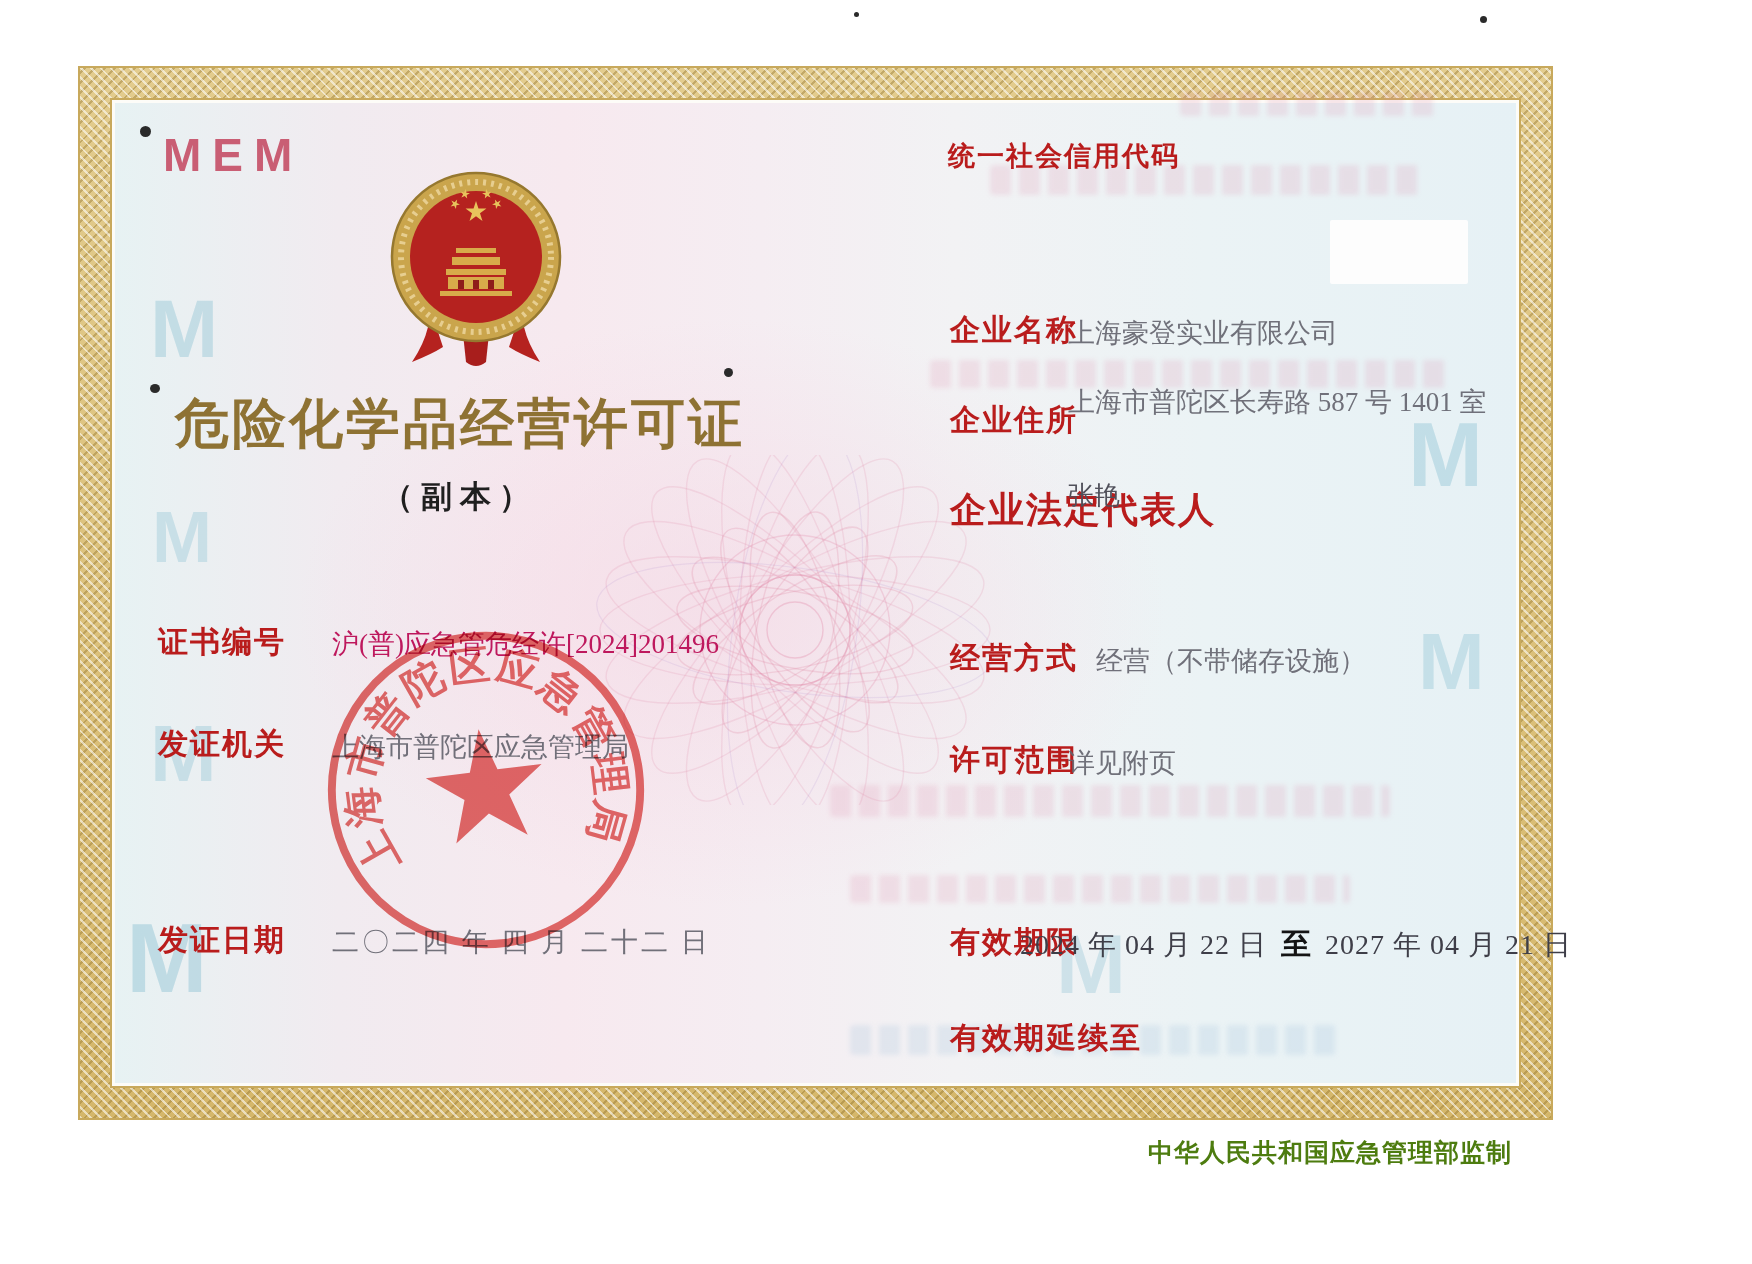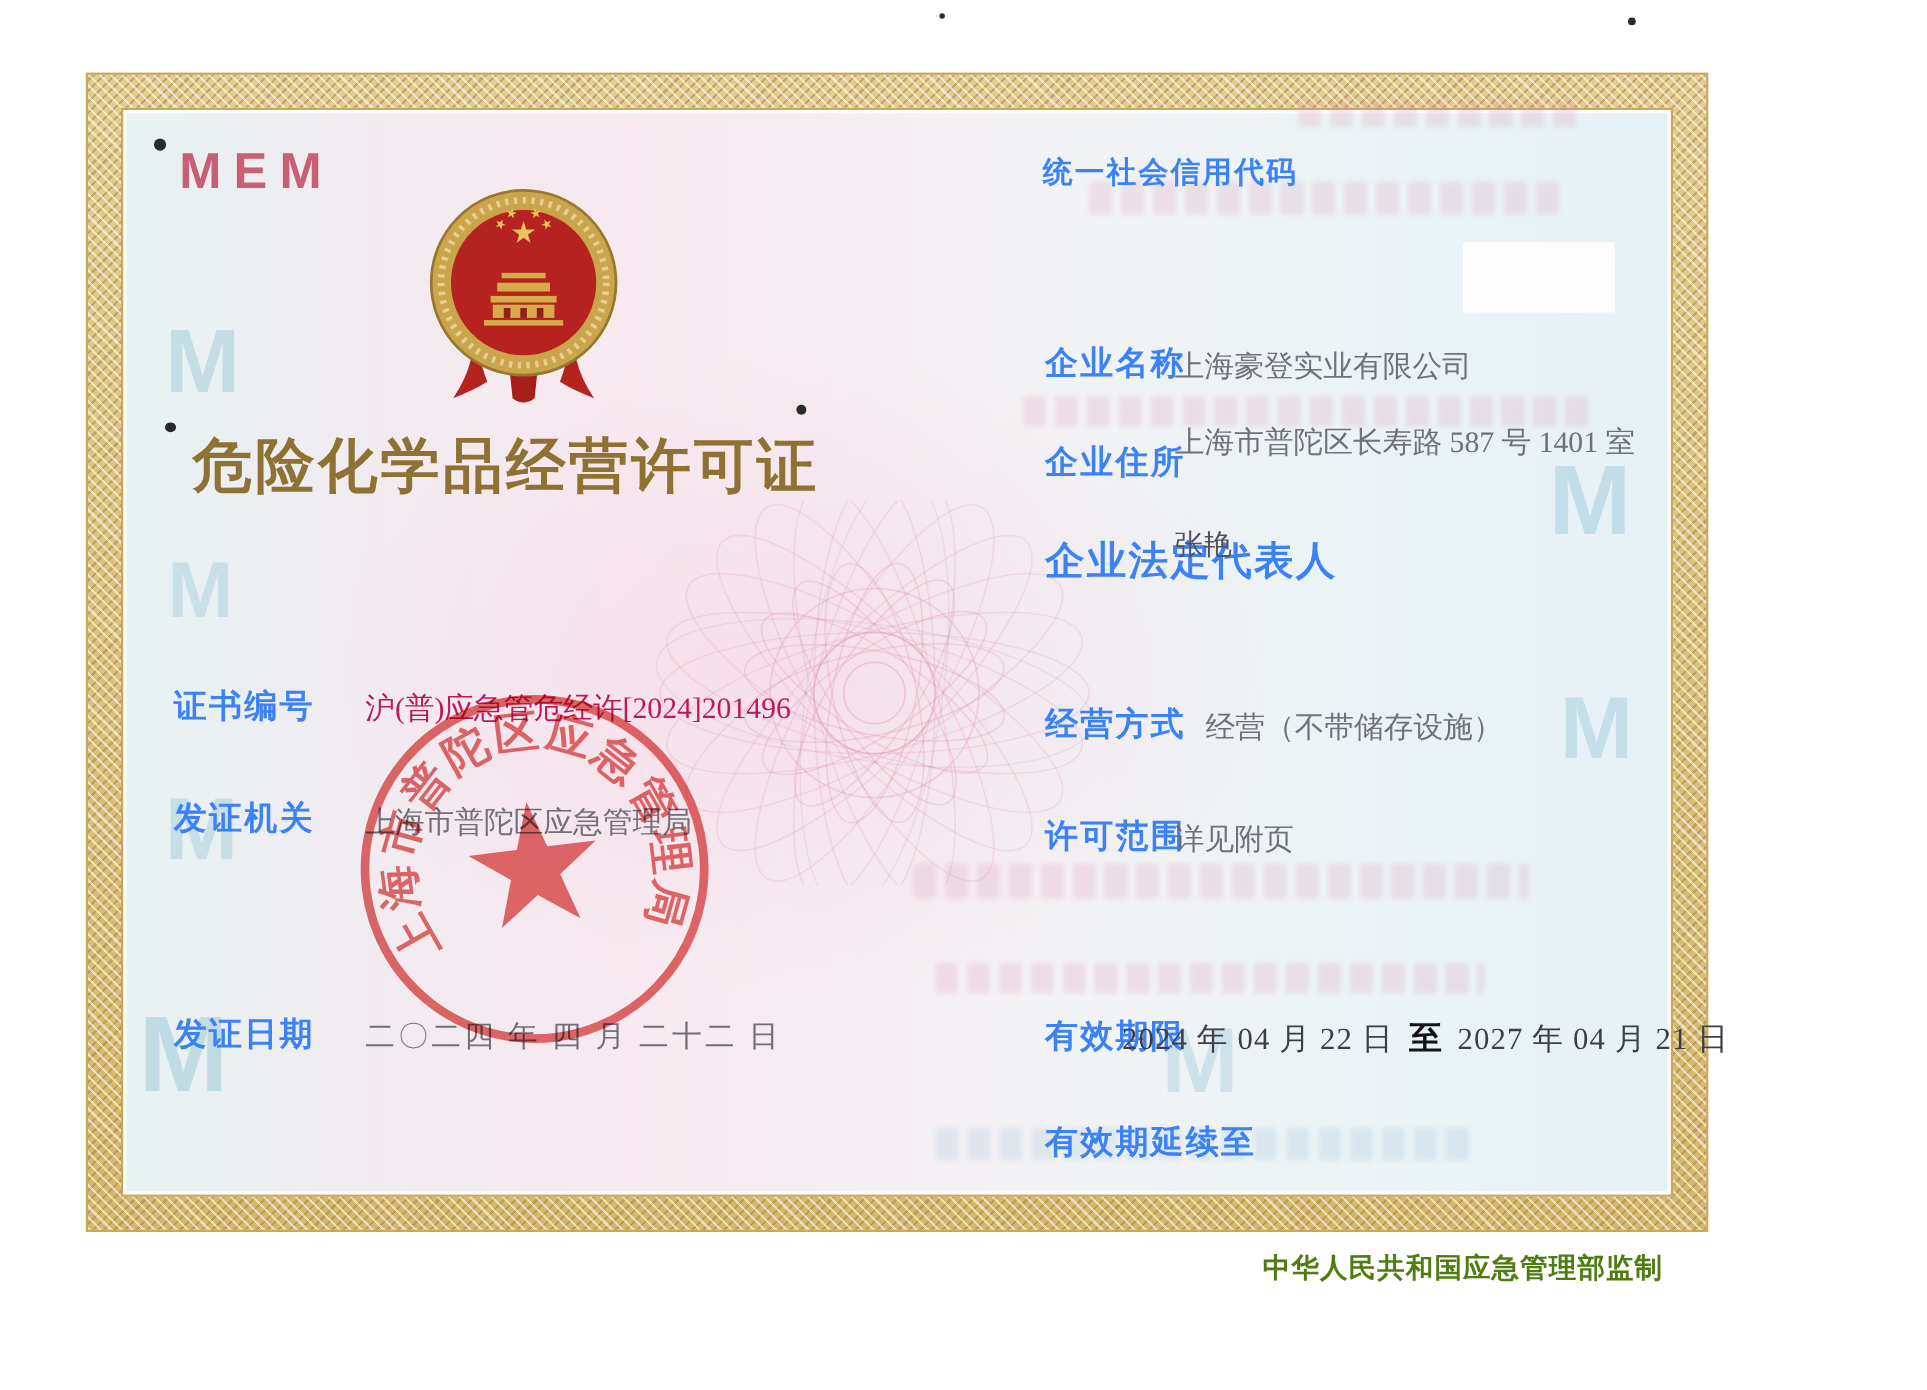--- a/index.html
+++ b/index.html
@@ -14,21 +14,21 @@
            repeating-linear-gradient(-45deg, rgba(140,110,40,.38) 0 2px, rgba(140,110,40,0) 2px 7px),
            linear-gradient(#e3cc8e,#d5b76b);}
   .frame-inner{position:absolute;inset:30px;background:#fdfcf8;border:2px solid #c8a95c;}
   .cert-bg{position:absolute;inset:3px;
            background:
              radial-gradient(ellipse 620px 420px at 44% 52%, rgba(244,212,226,.55), rgba(244,212,226,0) 70%),
              linear-gradient(90deg,#e7f2f3 0%,#f1ebf0 16%,#f7e9ef 32%,#f5edf2 46%,#f2f2f4 60%,#ebf3f5 78%,#e6f1f5 100%);}
 
   
   .lbl{position:absolute;font-family:Liberation Sans, sans-serif;font-weight:700;
-       color:#3b82f6;font-size:30px;letter-spacing:2px;white-space:nowrap;z-index:6;}
+       color:#b91c1c;font-size:30px;letter-spacing:2px;white-space:nowrap;z-index:6;}
   .val{position:absolute;font-family:"Liberation Serif",serif;color:#4a4a54;
        font-size:27px;white-space:nowrap;z-index:6;}
   .val.faint{color:#63636d;opacity:.9;}
 
   .logo{position:absolute;left:163px;top:128px;font-size:46px;font-weight:800;
         letter-spacing:11px;color:#c95e74;z-index:6;}
   .title{position:absolute;left:165px;top:388px;width:590px;text-align:center;
          font-family:"Liberation Serif",serif;font-weight:700;font-size:54px;
          letter-spacing:3px;color:#8e7233;z-index:6;white-space:nowrap;}
   .subtitle{position:absolute;left:165px;top:476px;width:590px;text-align:center;
@@ -149,20 +149,21 @@
     <rect x="72" y="115" width="56" height="12" fill="#d8ab4a"></rect>
     <rect x="82" y="118" width="6" height="9" fill="#8f1d1a"></rect>
     <rect x="97" y="118" width="6" height="9" fill="#8f1d1a"></rect>
     <rect x="112" y="118" width="6" height="9" fill="#8f1d1a"></rect>
     <rect x="64" y="129" width="72" height="5" fill="#d8ab4a"></rect>
   </svg>
 
   <div class="lbl" style="left:948px;top:138px;font-size:27px;">统一社会信用代码</div>
 
   <div class="title">危险化学品经营许可证</div>
+  <div class="subtitle">（副本）</div>
 
   <div class="lbl" style="left:158px;top:622px;">证书编号</div>
   <div class="val" style="left:332px;top:626px;color:#be185d;">沪(普)应急管危经许[2024]201496</div>
 
   <div class="lbl" style="left:158px;top:724px;">发证机关</div>
   <div class="val faint" style="left:332px;top:729px;">上海市普陀区应急管理局</div>
 
   <div class="lbl" style="left:158px;top:920px;">发证日期</div>
   <div class="val faint" style="left:332px;top:924px;letter-spacing:3px;text-align:center;">二〇二四 年 四 月 二十二 日</div>
 

